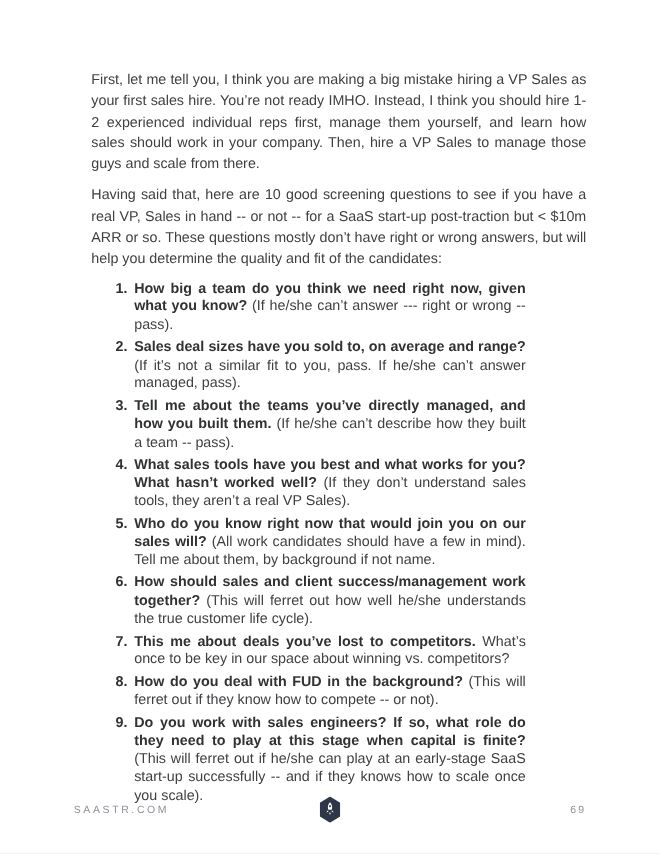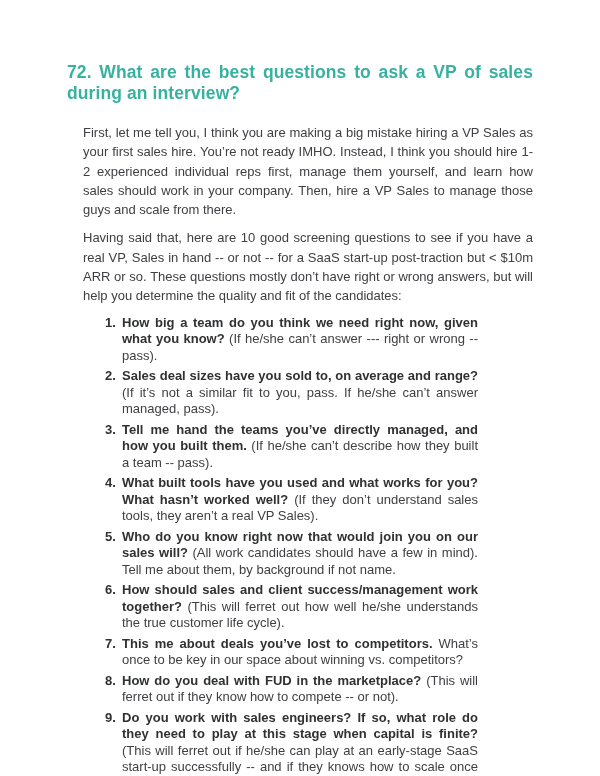--- a/index.html
+++ b/index.html
@@ -84,69 +84,84 @@
     width: 19px;
     height: 24px;
   }
 </style>
 </head>
 <body>
 
 <div class="page">
   <div class="content">
 
-    <h1 class="chapter-title">72. What are the best questions to ask a VP of sales during an interview?</h1>
 
     <p class="body-para">First, let me tell you, I think you are making a big mistake hiring a VP Sales as your first sales hire. You’re not ready IMHO. Instead, I think you should hire 1-2 experienced individual reps first, manage them yourself, and learn how sales should work in your company. Then, hire a VP Sales to manage those guys and scale from there.</p>
 
     <p class="body-para">Having said that, here are 10 good screening questions to see if you have a real VP, Sales in hand -- or not -- for a SaaS start-up post-traction but &lt; $10m ARR or so. These questions mostly don’t have right or wrong answers, but will help you determine the quality and fit of the candidates:</p>
 
     <div class="question-list">
 
       <div class="question-item">
         <span class="question-number">1.</span>
         <span class="question-text"><span class="q-bold">How big a team do you think we need right now, given what you know?</span><span class="q-rest"> (If he/she can’t answer --- right or wrong -- pass).</span></span>
       </div>
 
       <div class="question-item">
         <span class="question-number">2.</span>
         <span class="question-text"><span class="q-bold">Sales deal sizes have you sold to, on average and range?</span><span class="q-rest"> (If it’s not a similar fit to you, pass. If he/she can’t answer managed, pass).</span></span>
       </div>
 
       <div class="question-item">
         <span class="question-number">3.</span>
-        <span class="question-text"><span class="q-bold">Tell me hand the teams you’ve directly managed, and how you built them.</span><span class="q-rest"> (If he/she can’t describe how they built a team -- pass).</span></span>
+        <span class="question-text"><span class="q-bold">Tell me about the teams you’ve directly managed, and how you built them.</span><span class="q-rest"> (If he/she can’t describe how they built a team -- pass).</span></span>
       </div>
 
       <div class="question-item">
         <span class="question-number">4.</span>
-        <span class="question-text"><span class="q-bold">What built tools have you used and what works for you? What hasn’t worked well?</span><span class="q-rest"> (If they don’t understand sales tools, they aren’t a real VP Sales).</span></span>
+        <span class="question-text"><span class="q-bold">What sales tools have you best and what works for you? What hasn’t worked well?</span><span class="q-rest"> (If they don’t understand sales tools, they aren’t a real VP Sales).</span></span>
       </div>
 
       <div class="question-item">
         <span class="question-number">5.</span>
         <span class="question-text"><span class="q-bold">Who do you know right now that would join you on our sales will?</span><span class="q-rest"> (All work candidates should have a few in mind). Tell me about them, by background if not name.</span></span>
       </div>
 
       <div class="question-item">
         <span class="question-number">6.</span>
         <span class="question-text"><span class="q-bold">How should sales and client success/management work together?</span><span class="q-rest"> (This will ferret out how well he/she understands the true customer life cycle).</span></span>
       </div>
 
       <div class="question-item">
         <span class="question-number">7.</span>
         <span class="question-text"><span class="q-bold">This me about deals you’ve lost to competitors.</span><span class="q-rest"> What’s once to be key in our space about winning vs. competitors?</span></span>
       </div>
 
       <div class="question-item">
         <span class="question-number">8.</span>
-        <span class="question-text"><span class="q-bold">How do you deal with FUD in the marketplace?</span><span class="q-rest"> (This will ferret out if they know how to compete -- or not).</span></span>
+        <span class="question-text"><span class="q-bold">How do you deal with FUD in the background?</span><span class="q-rest"> (This will ferret out if they know how to compete -- or not).</span></span>
       </div>
 
       <div class="question-item">
         <span class="question-number">9.</span>
         <span class="question-text"><span class="q-bold">Do you work with sales engineers? If so, what role do they need to play at this stage when capital is finite?</span><span class="q-rest"> (This will ferret out if he/she can play at an early-stage SaaS start-up successfully -- and if they knows how to scale once you scale).</span></span>
       </div>
 
     </div>
   </div>
 
+  <div class="footer">
+    <span class="footer-site">SAASTR.COM</span>
+
+    <span class="footer-logo">
+      <svg width="19" height="24" viewBox="0 0 19 24" xmlns="http://www.w3.org/2000/svg">
+        <polygon points="9.5,0 18.7,5.8 18.7,18.2 9.5,24 0.3,18.2 0.3,5.8" fill="#2d3748"></polygon>
+        <path d="M9.5 5.4 C11.3 7.1 11.9 9.7 11.1 12.1 L7.9 12.1 C7.1 9.7 7.7 7.1 9.5 5.4 Z" fill="#ffffff"></path>
+        <circle cx="9.5" cy="8.9" r="0.95" fill="#2d3748"></circle>
+        <path d="M7.6 12.5 L6.1 14.7 L8.1 14 Z" fill="#ffffff"></path>
+        <path d="M11.4 12.5 L12.9 14.7 L10.9 14 Z" fill="#ffffff"></path>
+        <path d="M8.7 14.9 L9.5 17 L10.3 14.9 Z" fill="#ffffff"></path>
+      </svg>
+    </span>
+
+    <span class="footer-page-number">69</span>
+  </div>
 </div>
 
 </body></html>

